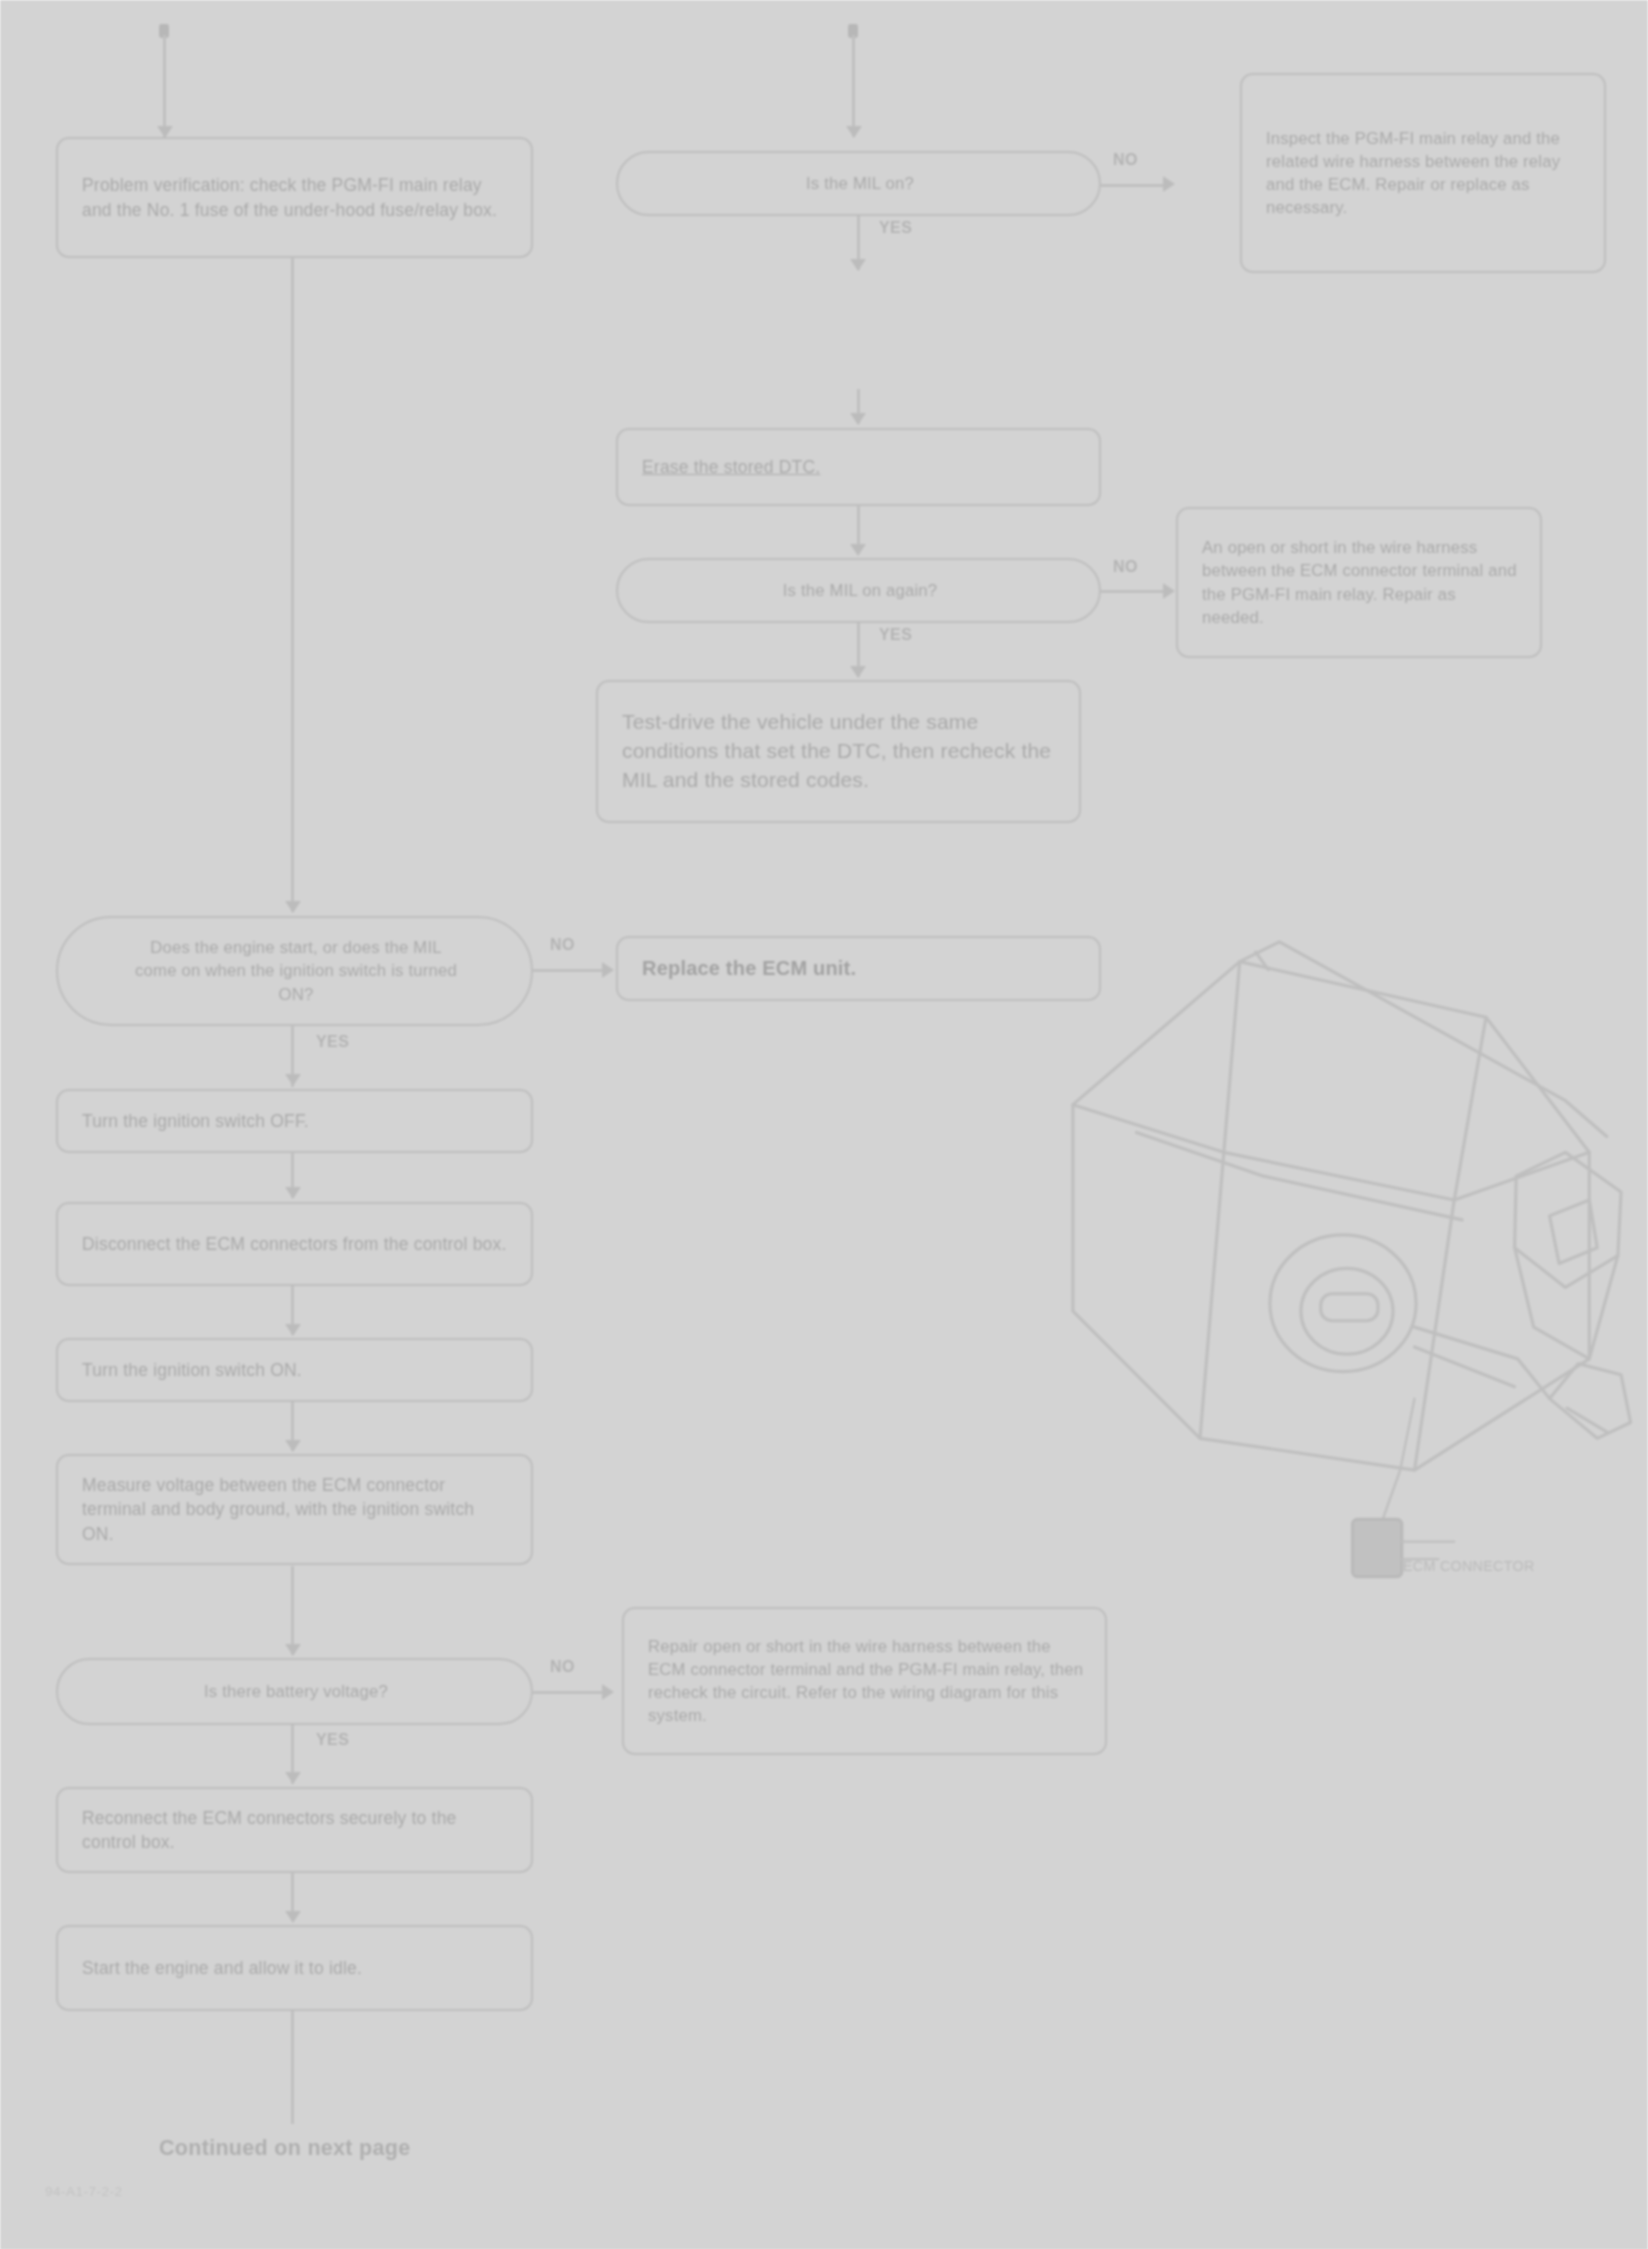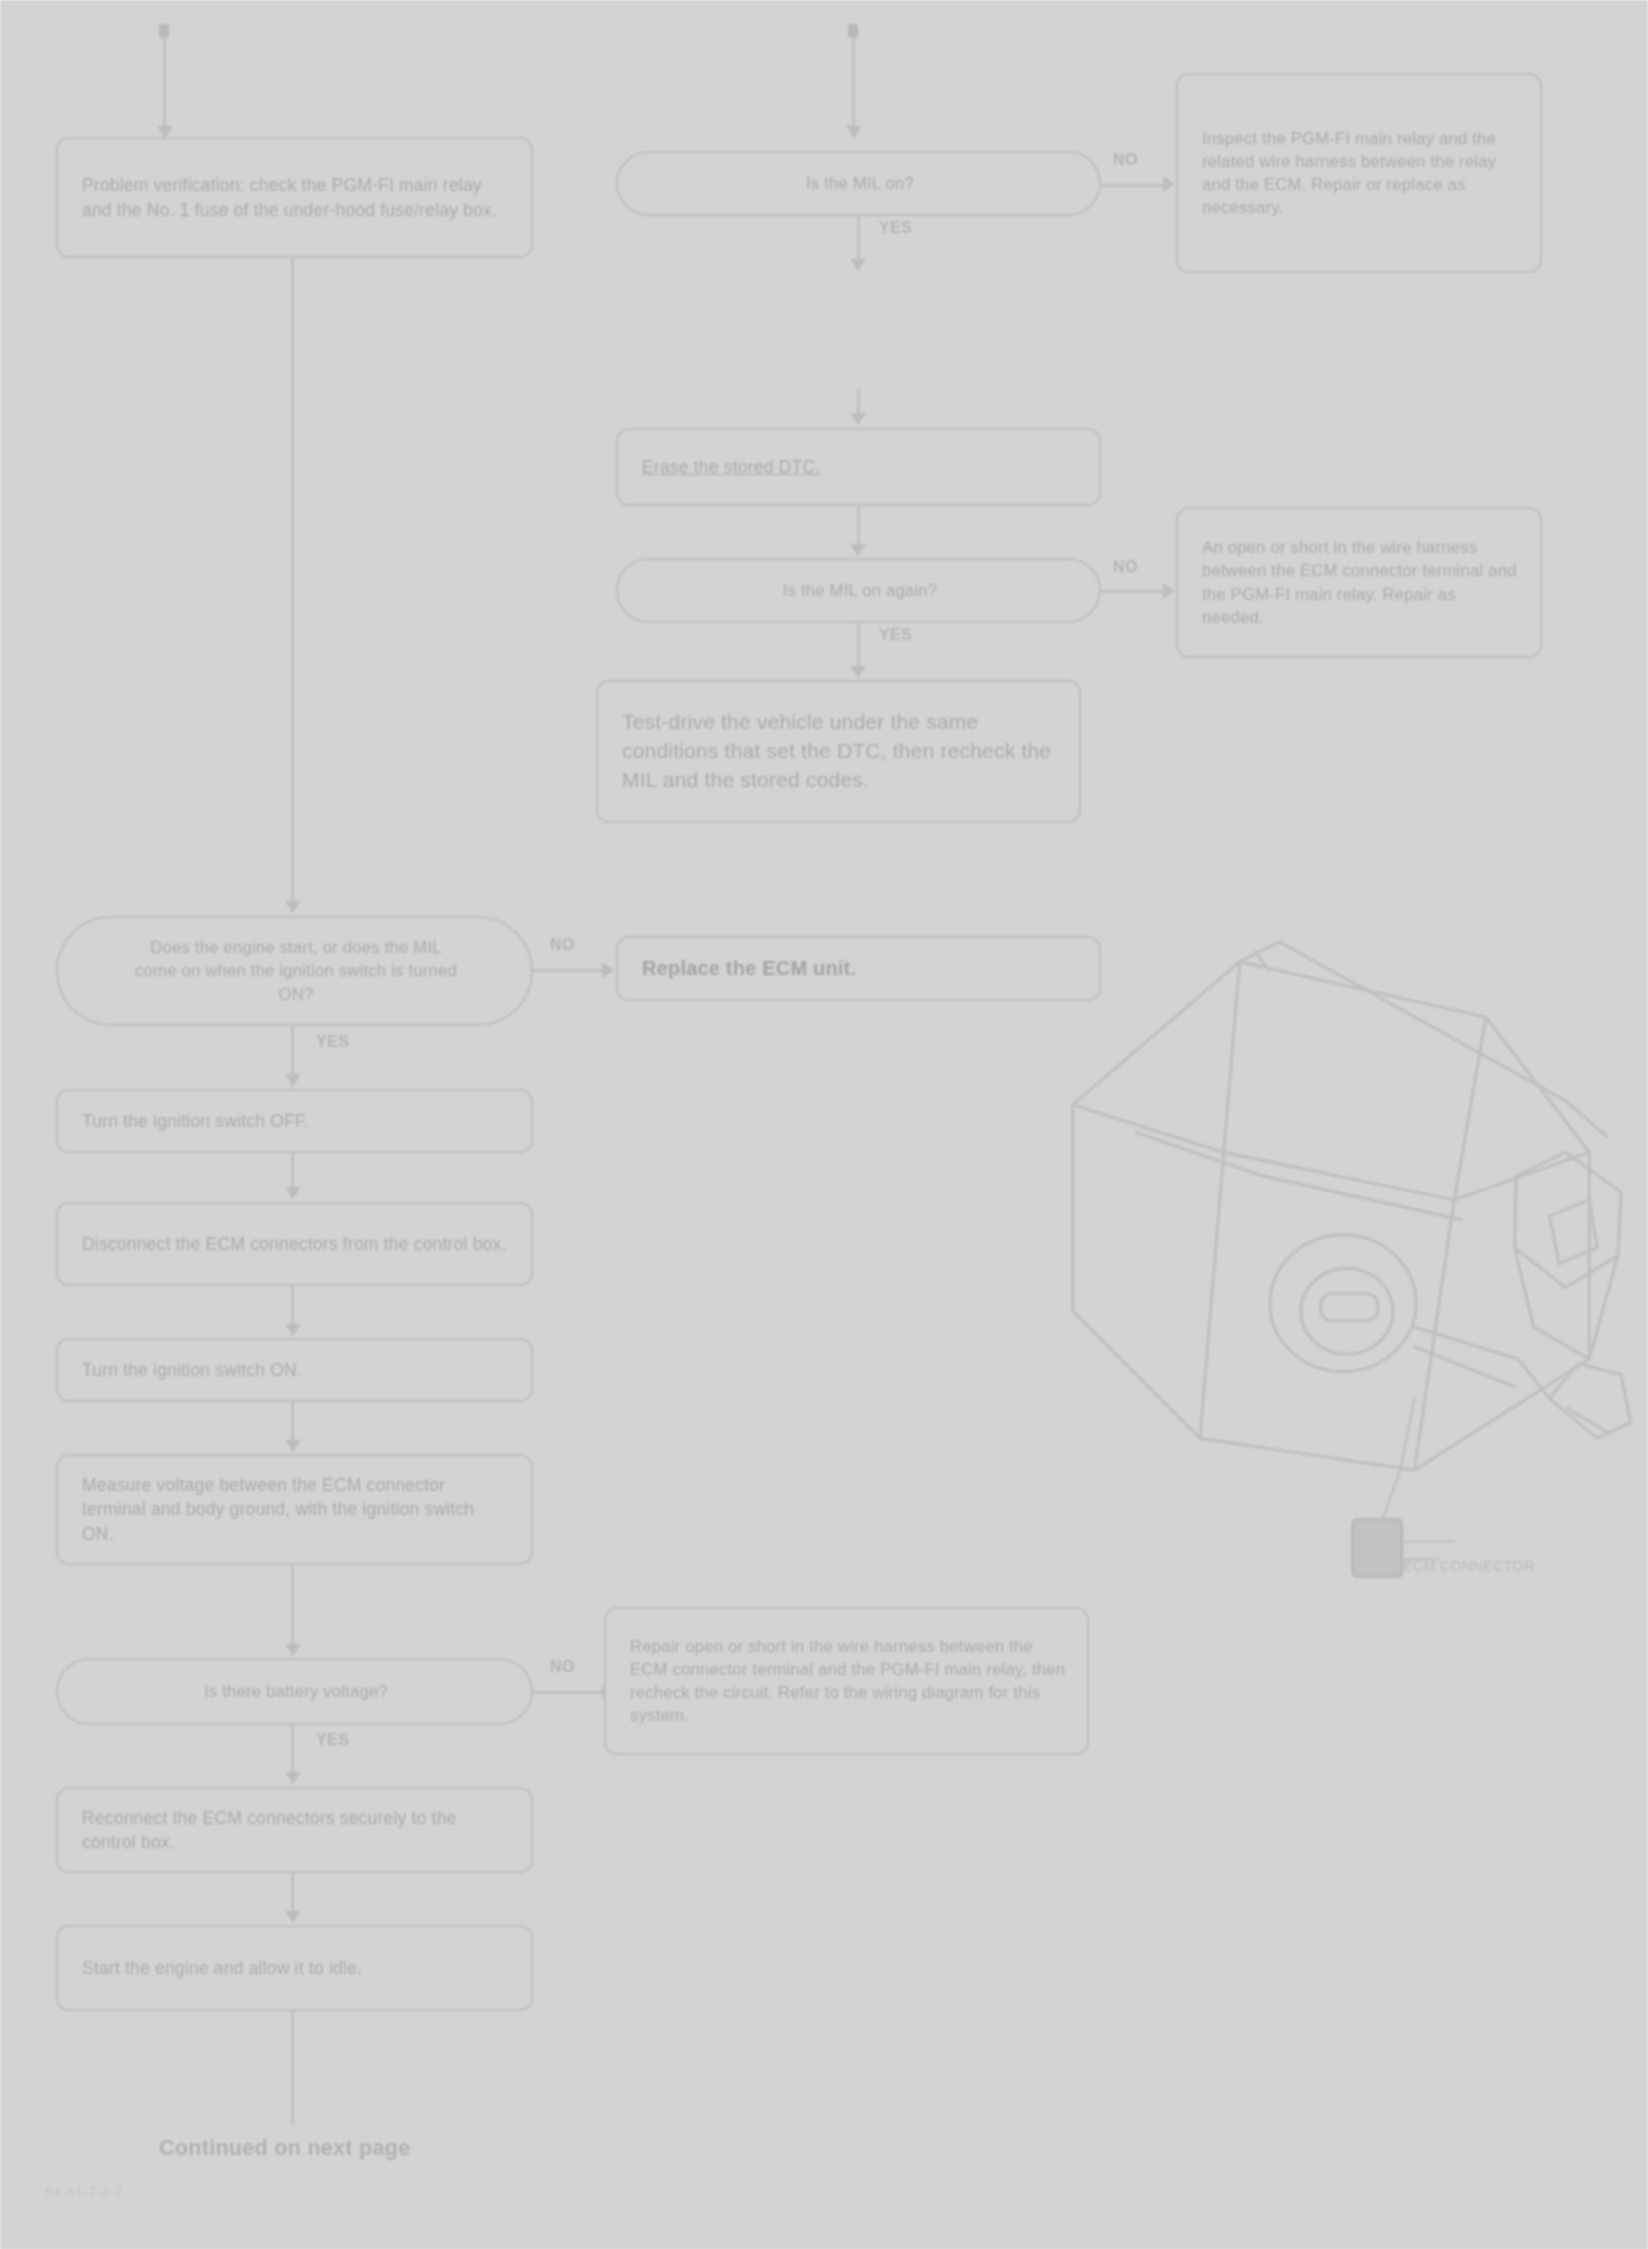--- a/index.html
+++ b/index.html
@@ -160,21 +160,21 @@
   <div class="arrow-d" style="left:285px;top:1644px;"></div>
 
   <div class="node decision" style="left:56px;top:1658px;width:477px;height:67px;font-size:16.7px;">
     <span>Is there battery voltage?</span>
   </div>
 
   <div class="hline" style="left:532px;top:1691px;width:72px;"></div>
   <div class="arrow-r" style="left:602px;top:1684px;"></div>
   <div class="branch-label" style="left:550px;top:1658px;">NO</div>
 
-  <div class="node proc" style="left:604px;top:1607px;width:485px;height:148px;font-size:16.7px;">
+  <div class="node proc" style="left:622px;top:1607px;width:485px;height:148px;font-size:16.7px;">
     <span>Repair open or short in the wire harness between the ECM connector terminal and the PGM-FI main relay, then recheck the circuit. Refer to the wiring diagram for this system.</span>
   </div>
 
   <div class="vline" style="left:291px;top:1725px;height:59px;"></div>
   <div class="branch-label" style="left:316px;top:1731px;">YES</div>
   <div class="arrow-d" style="left:285px;top:1772px;"></div>
 
   <div class="node proc" style="left:56px;top:1787px;width:477px;height:86px;font-size:17.5px;">
     <span>Reconnect the ECM connectors securely to the control box.</span>
   </div>
@@ -196,21 +196,21 @@
   <div class="arrow-d" style="left:846px;top:126px;"></div>
 
   <div class="node decision" style="left:616px;top:151px;width:485px;height:65px;font-size:16.7px;">
     <span>Is the MIL on?</span>
   </div>
 
   <div class="hline" style="left:1101px;top:184px;width:64px;"></div>
   <div class="arrow-r" style="left:1163px;top:176px;"></div>
   <div class="branch-label" style="left:1113px;top:151px;">NO</div>
 
-  <div class="node proc" style="left:1176px;top:73px;width:366px;height:200px;font-size:16.7px;">
+  <div class="node proc" style="left:1240px;top:73px;width:366px;height:200px;font-size:16.7px;">
     <span>Inspect the PGM-FI main relay and the related wire harness between the relay and the ECM. Repair or replace as necessary.</span>
   </div>
 
   <div class="vline" style="left:857px;top:216px;height:54px;"></div>
   <div class="branch-label" style="left:879px;top:219px;">YES</div>
   <div class="arrow-d" style="left:850px;top:259px;"></div>
 
 
   <div class="vline" style="left:857px;top:389px;height:35px;"></div>
   <div class="arrow-d" style="left:850px;top:413px;"></div>

